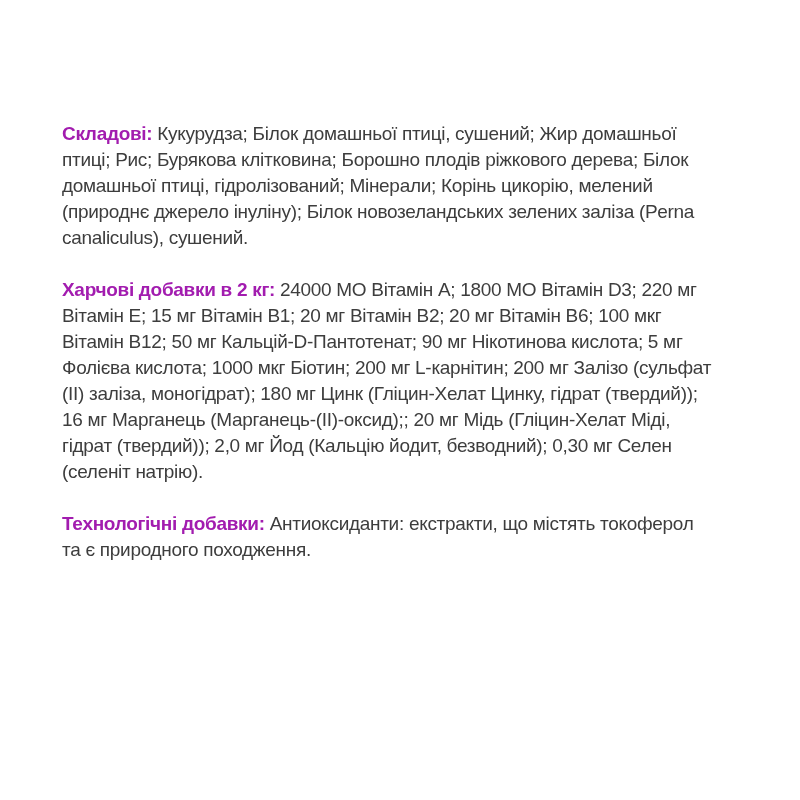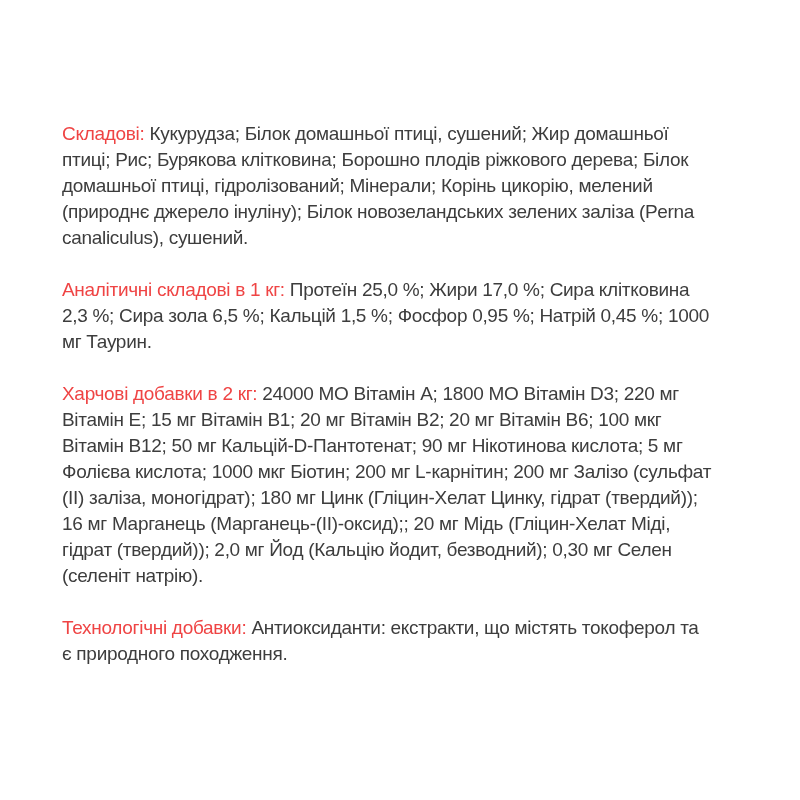--- a/index.html
+++ b/index.html
@@ -21,38 +21,34 @@
     font-family: "Liberation Sans", sans-serif;
     font-size: 19px;
     line-height: 26px;
     letter-spacing: -0.3px;
     color: #3d3d3d;
   }
   .sec {
     margin: 0 0 26px 0;
   }
   .lbl {
-    font-weight: normal;
-    color: #ef4444;
+    font-weight: bold;
+    color: #a21caf;
   }
 </style>
 </head>
 <body>
 
 <div class="doc">
 
   <p class="sec">
     <span class="lbl">Складові:</span>
     <span class="txt">Кукурудза; Білок домашньої птиці, сушений; Жир домашньої птиці; Рис; Бурякова клітковина; Борошно плодів ріжкового дерева; Білок домашньої птиці, гідролізований; Мінерали; Корінь цикорію, мелений (природнє джерело інуліну); Білок новозеландських зелених заліза (Perna canaliculus), сушений.</span>
   </p>
 
-  <p class="sec">
-    <span class="lbl">Аналітичні складові в 1 кг:</span>
-    <span class="txt">Протеїн 25,0 %; Жири 17,0 %; Сира клітковина 2,3 %; Сира зола 6,5 %; Кальцій 1,5 %; Фосфор 0,95 %; Натрій 0,45 %; 1000 мг Таурин.</span>
-  </p>
 
   <p class="sec">
     <span class="lbl">Харчові добавки в 2 кг:</span>
     <span class="txt">24000 МО Вітамін A; 1800 МО Вітамін D3; 220 мг Вітамін E; 15 мг Вітамін B1; 20 мг Вітамін B2; 20 мг Вітамін B6; 100 мкг Вітамін B12; 50 мг Кальцій-D-Пантотенат; 90 мг Нікотинова кислота; 5 мг Фолієва кислота; 1000 мкг Біотин; 200 мг L-карнітин; 200 мг Залізо (сульфат (II) заліза, моногідрат); 180 мг Цинк (Гліцин-Хелат Цинку, гідрат (твердий)); 16 мг Марганець (Марганець-(II)-оксид);; 20 мг Мідь (Гліцин-Хелат Міді, гідрат (твердий)); 2,0 мг Йод (Кальцію йодит, безводний); 0,30 мг Селен (селеніт натрію).</span>
   </p>
 
 
   <p class="sec">
     <span class="lbl">Технологічні добавки:</span>
     <span class="txt">Антиоксиданти: екстракти, що містять токоферол та є природного походження.</span>

